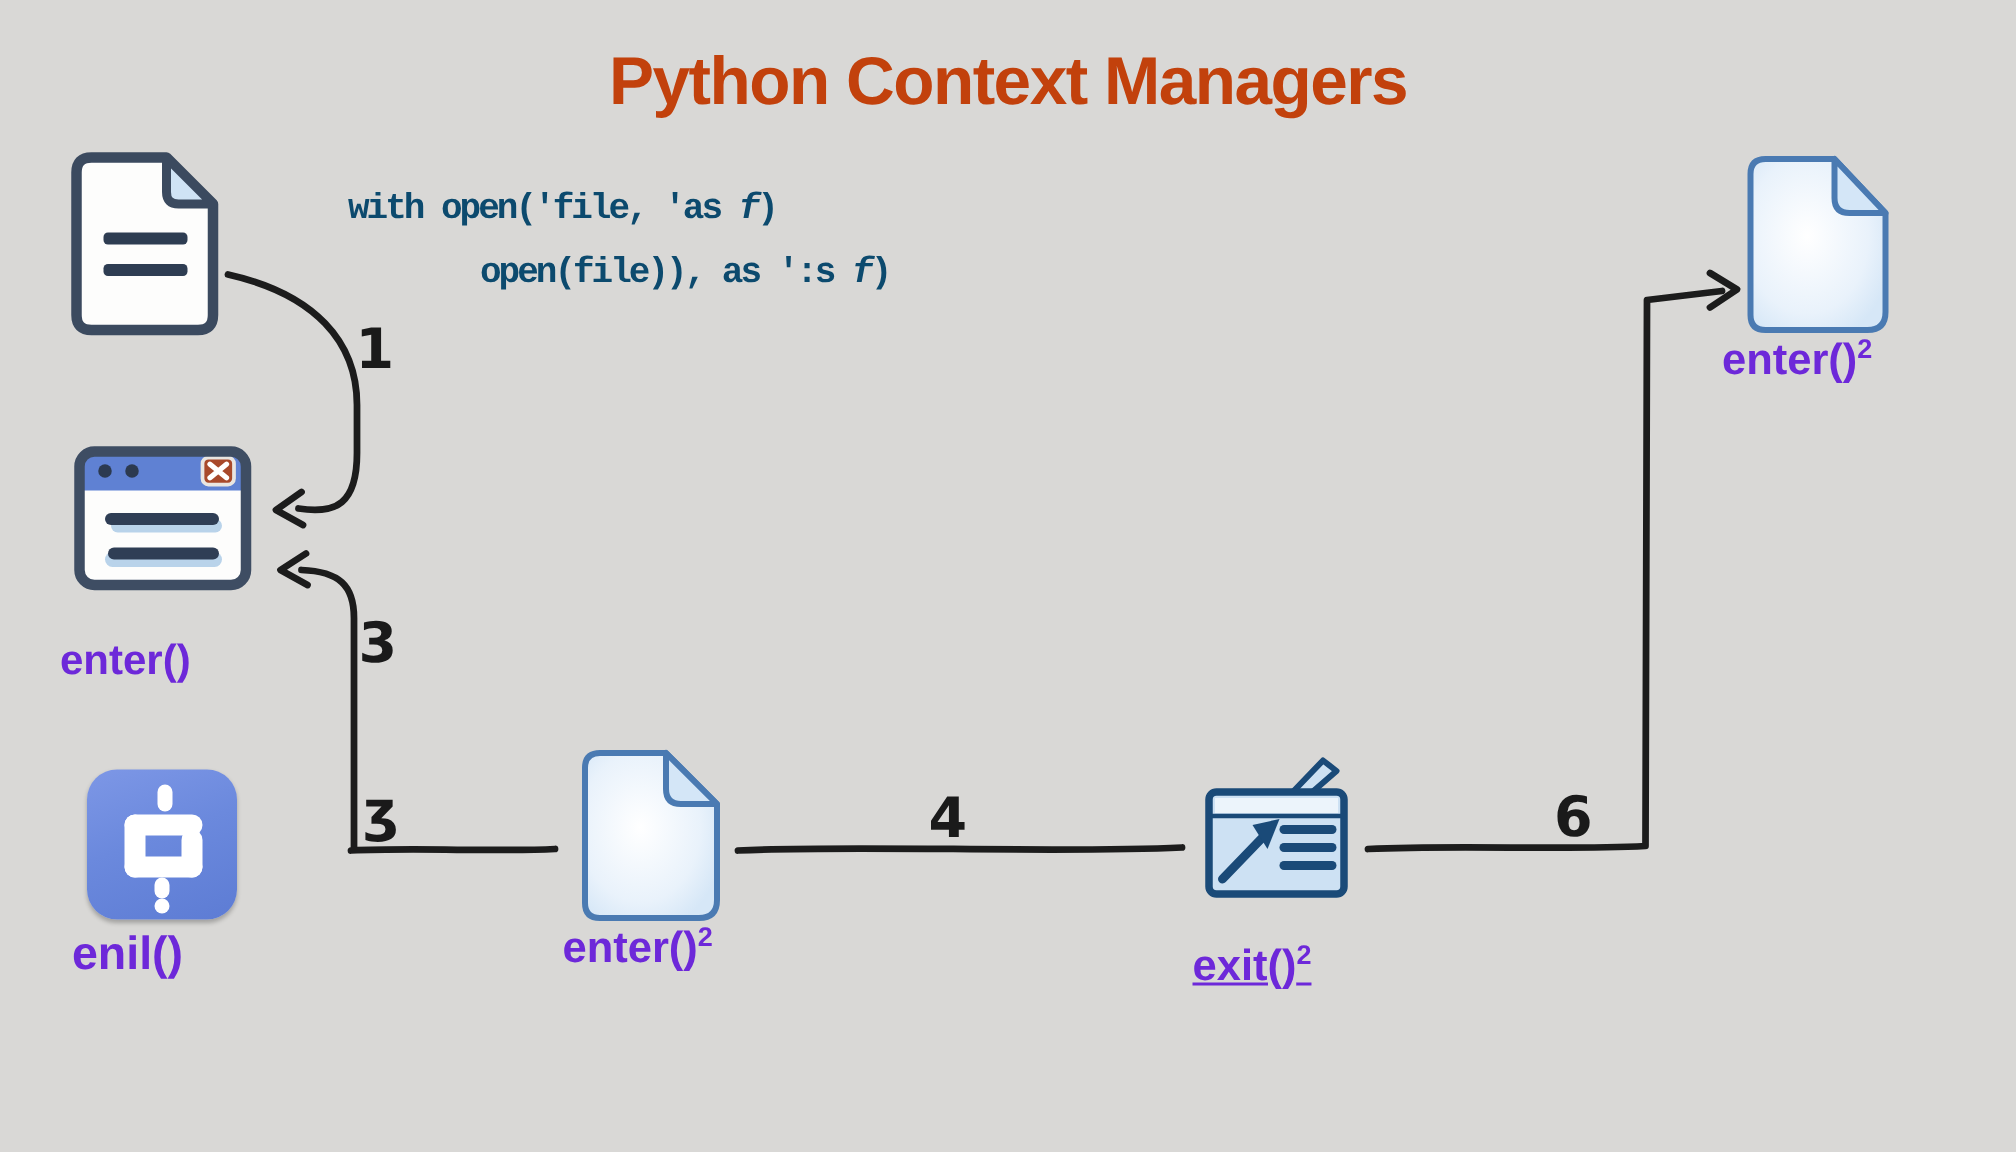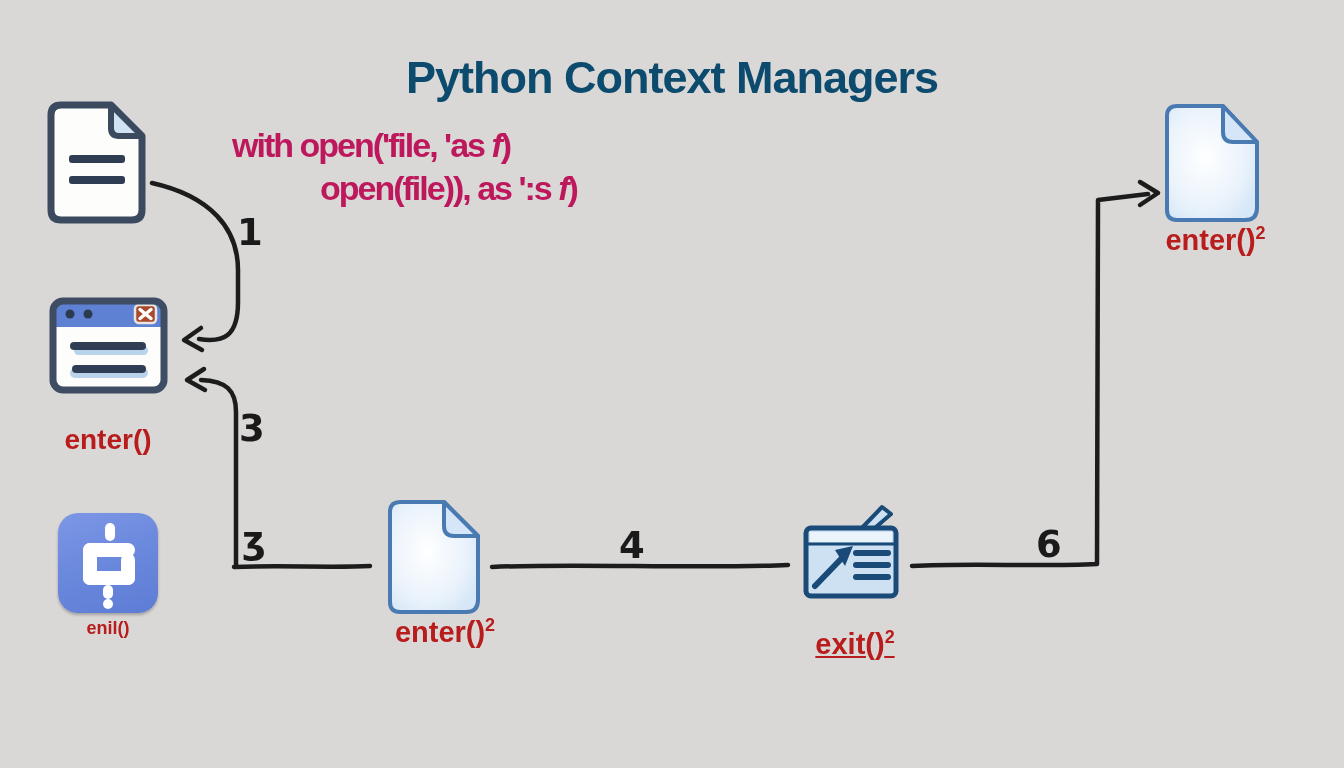--- a/index.html
+++ b/index.html
@@ -4,35 +4,35 @@
 <style>
   html,body{margin:0;padding:0;}
   body{
     width:1344px;height:768px;position:relative;overflow:hidden;
     background:#d9d8d6;
     font-family:"Liberation Sans", sans-serif;
   }
   .abs{position:absolute;}
   
   .title{
-    top:52px;left:0;width:1344px;text-align:center;
-    font-size:45px;font-weight:bold;letter-spacing:-1px;color:#0c4a6e;
+    top:28px;left:0;width:1344px;text-align:center;
+    font-size:45px;font-weight:bold;letter-spacing:-1px;color:#c2410c;
   }
   
   .code-line{
-    font-family:Liberation Sans, sans-serif;
-    font-weight:bold;font-size:34px;color:#be185d;letter-spacing:-2px;
+    font-family:Liberation Mono, monospace;
+    font-weight:bold;font-size:24px;color:#0c4a6e;letter-spacing:-2px;
     white-space:pre;
   }
   .code-line em{font-style:italic;}
   .code-l1{left:232px;top:126px;}
   .code-l2{left:320px;top:169px;text-align:right;}
   
   .node-label{
-    font-weight:bold;color:#b91c1c;text-align:center;font-size:28px;
+    font-weight:bold;color:#6d28d9;font-size:28px;
     letter-spacing:0px;
   }
   .node-label sup{font-size:18px;vertical-align:super;line-height:0;}
   
   .step{
     font-weight:bold;color:#1a1a1a;font-size:37px;
     font-family:"DejaVu Sans", sans-serif;line-height:1;
   }
   svg{display:block;}
   .overlay{left:0;top:0;pointer-events:none;}
@@ -107,21 +107,21 @@
       <rect x="47" y="10" width="10" height="18" rx="5"></rect>
       <rect x="25" y="30" width="52" height="14" rx="7"></rect>
       <rect x="25" y="30" width="14" height="42" rx="7"></rect>
       <rect x="63" y="40" width="14" height="32" rx="7"></rect>
       <rect x="25" y="58" width="52" height="14" rx="7"></rect>
       <rect x="45" y="72" width="10" height="14" rx="5"></rect>
       <circle cx="50" cy="91" r="5"></circle>
     </g>
   </svg>
 </div>
-<div class="abs node-label" style="left:48px;top:618px;width:120px;font-size:18px;"><span>enil()</span></div>
+<div class="abs node-label" style="left:48px;top:618px;width:120px;font-size:31px;"><span>enil()</span></div>
 
 <div class="abs" style="left:386px;top:498px;">
   <svg width="96" height="118" viewBox="0 0 96 118">
     <defs>
       <radialGradient id="fgrad1" cx="42%" cy="45%" r="65%">
         <stop offset="0%" stop-color="#ffffff"></stop>
         <stop offset="70%" stop-color="#e9f2fb"></stop>
         <stop offset="100%" stop-color="#d6e7f7"></stop>
       </radialGradient>
     </defs>

